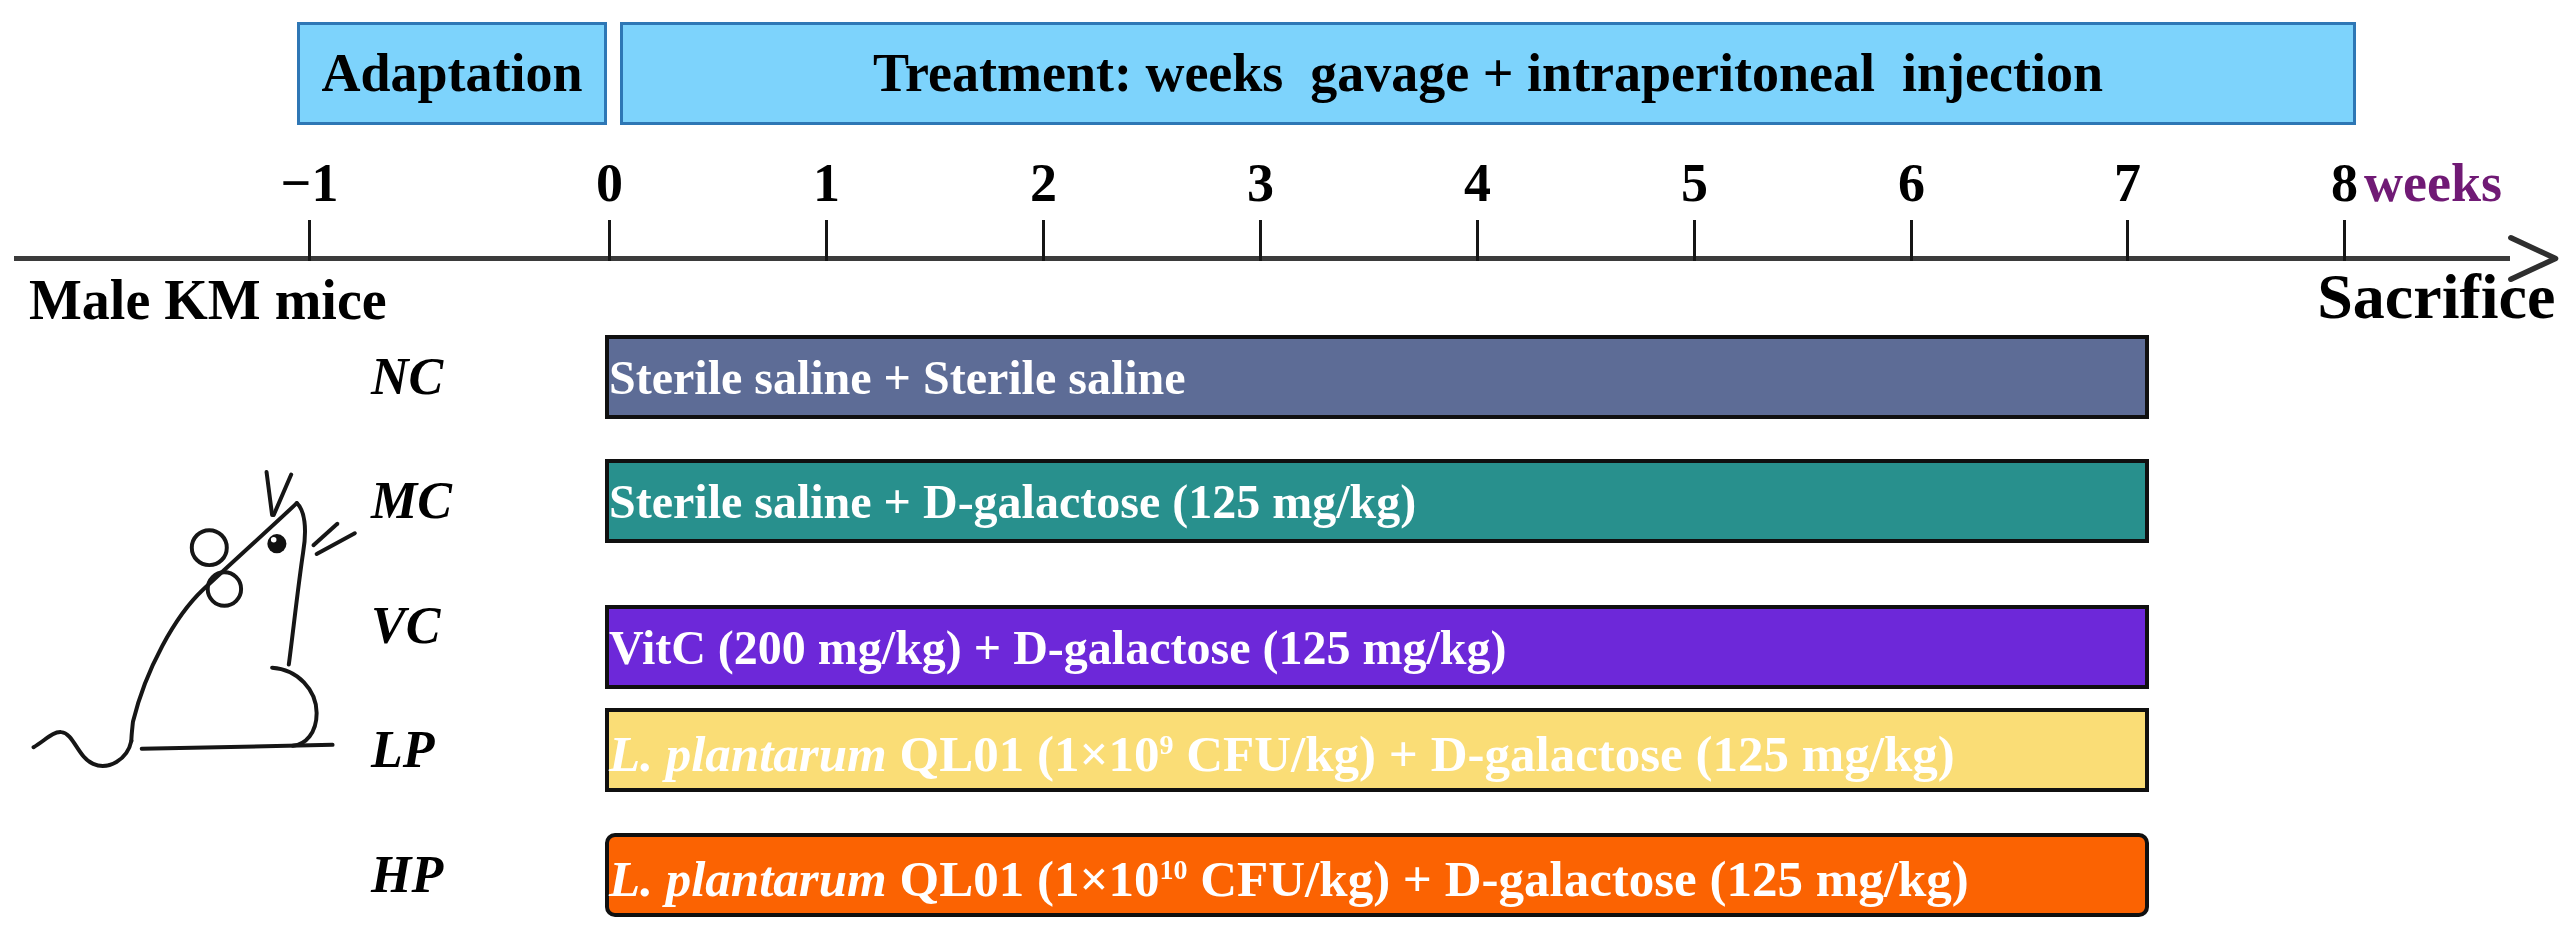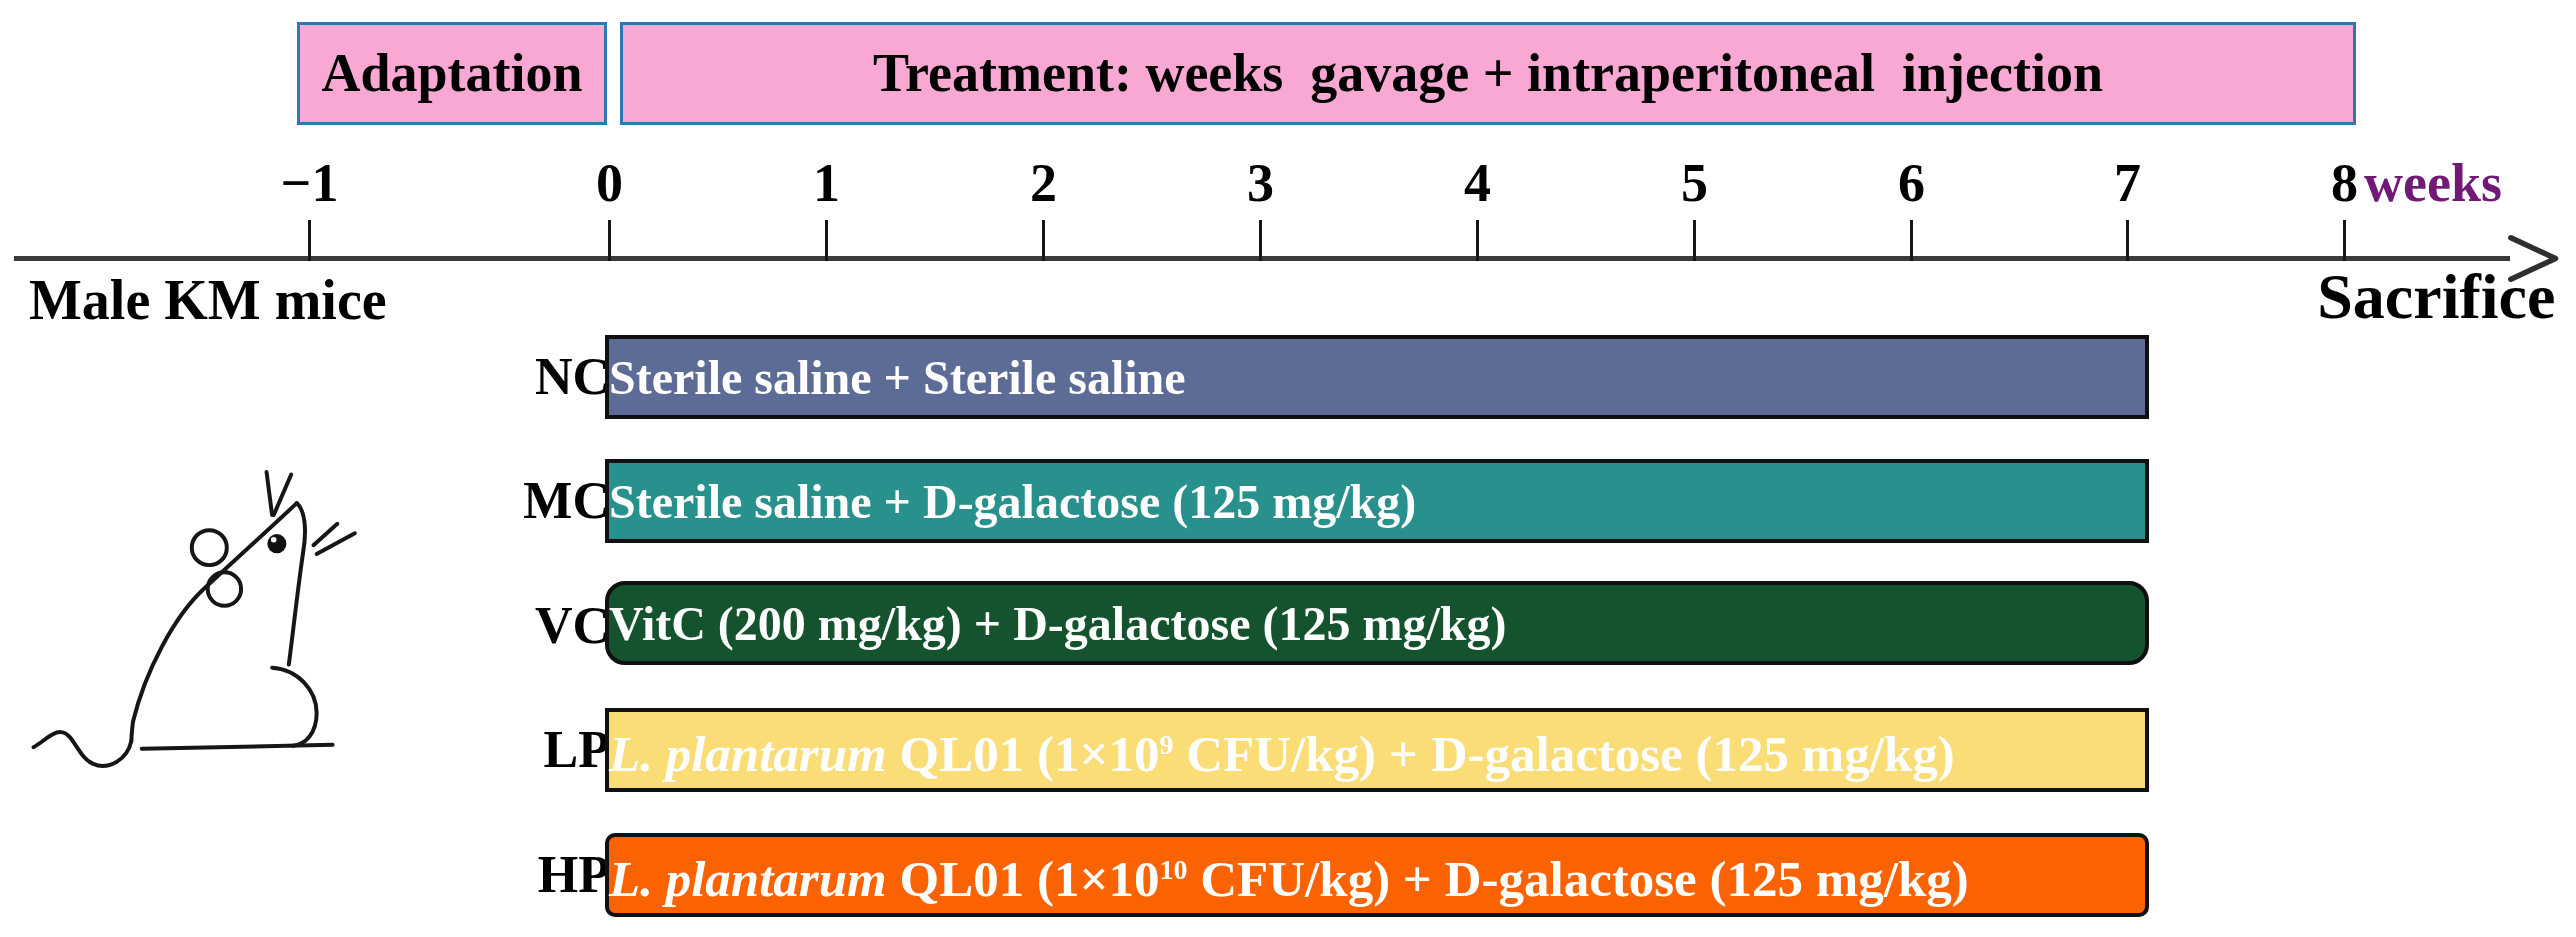--- a/index.html
+++ b/index.html
@@ -1,41 +1,41 @@
 <!DOCTYPE html>
 <html style="font-size:12.7px"><head>
 <meta charset="utf-8">
 <style>
   html,body{margin:0;padding:0;background:#ffffff;}
   body{font-family:"Liberation Serif","DejaVu Serif",serif;}
   #canvas{position:relative;width:2576px;height:937px;background:#ffffff;overflow:hidden;}
 
   .phase{position:absolute;top:21.5px;height:103px;box-sizing:border-box;
-         border:3.2px solid #2e77b5;background:#f9a8d4;
+         border:3.2px solid #2e77b5;background:#7dd3fc;
          display:flex;align-items:center;justify-content:center;
          font-weight:bold;font-size:54px;color:#000;white-space:pre;}
   #phase-adaptation{left:297px;width:310px;}
   #phase-treatment{left:620px;width:1736px;}
 
   #axis-line{position:absolute;left:14.3px;top:256px;width:2496px;height:4.8px;background:#3b3b3b;}
   #arrowhead{position:absolute;left:2506px;top:233px;width:56px;height:51px;}
 
   .tick{position:absolute;top:220px;width:3.2px;height:41px;background:#161616;}
   .tick-num{position:absolute;top:156px;width:119px;text-align:center;
             font-weight:bold;font-size:54px;line-height:54px;color:#000;}
   #unit-label{position:absolute;left:2364px;top:156px;
             font-weight:bold;font-size:54px;line-height:54px;color:#701a75;}
 
   #left-label{position:absolute;left:29px;top:272px;
             font-weight:bold;font-size:56px;line-height:56px;color:#000;}
   #right-label{position:absolute;right:20.7px;top:270px;
             font-weight:bold;font-size:64px;line-height:54px;color:#000;}
 
   .grp-label{position:absolute;left:371px;width:239px;height:84px;line-height:84px;
-             text-align:right;font-weight:bold;font-size:52px;color:#000;}
+             text-align:left;font-weight:bold;font-size:52px;color:#000;font-style:italic;}
   .bar{position:absolute;left:605px;width:1544px;height:84px;box-sizing:border-box;
        border:4.8px solid #101010;display:flex;align-items:center;justify-content:flex-start;}
   .bar-text{white-space:pre;color:#ffffff;font-weight:bold;font-size:48px;line-height:75px;}
   .bar-lg .bar-text{font-size:51px;}
   .it{font-style:italic;}
   .sup{font-size:0.55em;vertical-align:0.62em;}
 
   #mouse-illustration{position:absolute;left:16px;top:453px;width:350px;height:334px;}
 </style>
 </head>
@@ -105,21 +105,21 @@
   <div id="groups">
       <div class="grp-label" style="top: 335px;">NC</div>
       <div class="bar" style="top: 335px; background: rgb(93, 108, 150);">
         <span class="bar-text"><span>Sterile saline + Sterile saline</span></span>
       </div>
       <div class="grp-label" style="top: 459px;">MC</div>
       <div class="bar" style="top: 459px; background: rgb(40, 144, 141);">
         <span class="bar-text"><span>Sterile saline + D-galactose (125 mg/kg)</span></span>
       </div>
       <div class="grp-label" style="top: 584px;">VC</div>
-      <div class="bar" style="top: 581px; background: #14532d; border-radius: 20px;">
+      <div class="bar" style="top: 605px; background: #6d28d9;">
         <span class="bar-text"><span>VitC (200 mg/kg) + D-galactose (125 mg/kg)</span></span>
       </div>
       <div class="grp-label" style="top: 708px;">LP</div>
       <div class="bar bar-lg" style="top: 708px; background: rgb(250, 221, 118);">
         <span class="bar-text"><span class="it">L. plantarum</span><span> QL01 (1×10</span><span class="sup">9</span><span> CFU/kg) + D-galactose (125 mg/kg)</span></span>
       </div>
       <div class="grp-label" style="top: 833px;">HP</div>
       <div class="bar bar-lg" style="top: 833px; background: rgb(251, 99, 2); border-radius: 10px;">
         <span class="bar-text"><span class="it">L. plantarum</span><span> QL01 (1×10</span><span class="sup">10</span><span> CFU/kg) + D-galactose (125 mg/kg)</span></span>
       </div>

